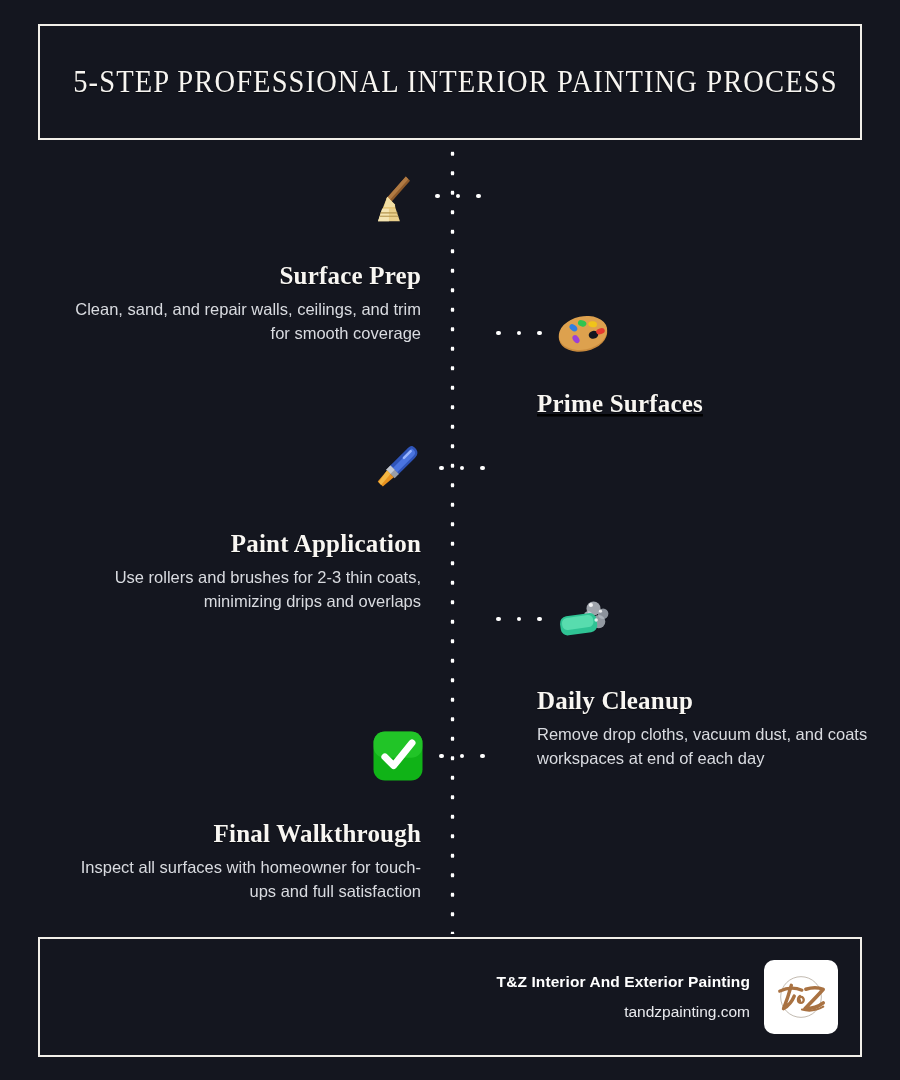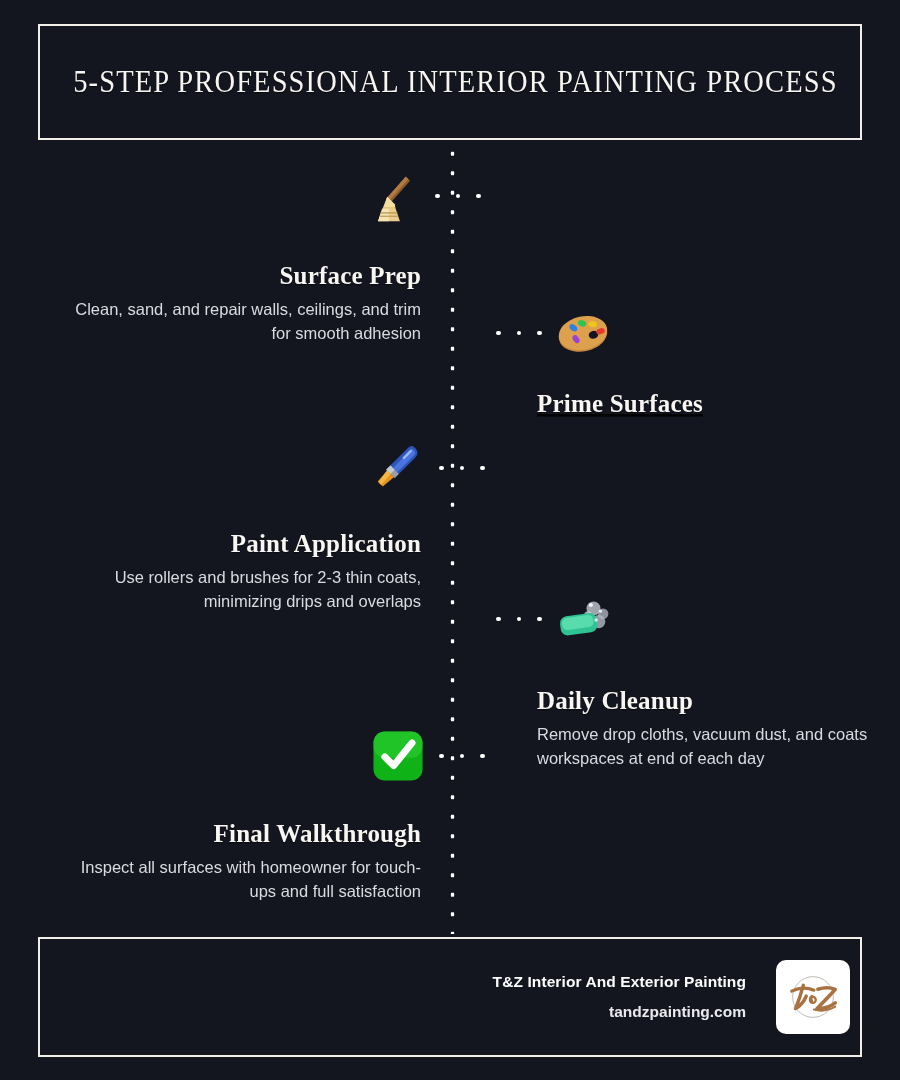--- a/index.html
+++ b/index.html
@@ -128,41 +128,40 @@
     position: absolute;
     left: 38px;
     top: 937px;
     width: 824px;
     height: 120px;
     border: 2px solid #f2efe9;
     box-sizing: border-box;
   }
   .footer-inner {
     position: absolute;
-    right: 10px;
+    right: 22px;
     top: 0;
     height: 100%;
     display: flex;
     align-items: center;
-    gap: 30px;
+    gap: 14px;
   }
   .footer-lines { text-align: right; }
   .footer-company {
     font-family: "Liberation Sans", sans-serif;
     font-weight: 700;
     font-size: 15.5px;
     color: #ffffff;
     letter-spacing: 0.1px;
     margin-bottom: 12px;
   }
   .footer-site {
     font-family: "Liberation Sans", sans-serif;
     font-size: 15.5px;
     color: #e9eaee;
-    font-weight: bold;
   }
   .logo-tile {
     width: 74px;
     height: 74px;
     border-radius: 10px;
     background: #ffffff;
     display: flex;
     align-items: center;
     justify-content: center;
   }
@@ -193,21 +192,21 @@
         </svg>
       </div>
       <div class="connector">
         <i></i>
           <i></i>
           <i></i>
       </div>
     </div>
     <div class="step-text left" style="left:32px; top:263px;">
       <p class="step-title">Surface Prep</p>
-      <p class="step-desc">Clean, sand, and repair walls, ceilings, and trim for smooth adhesion</p>
+      <p class="step-desc">Clean, sand, and repair walls, ceilings, and trim for smooth coverage</p>
     </div>
   </div>
 
   <div class="step">
     <div class="icon-row" style="left:455px; top:304px;">
       <div class="connector">
         <i></i>
           <i></i>
           <i></i>
       </div>

